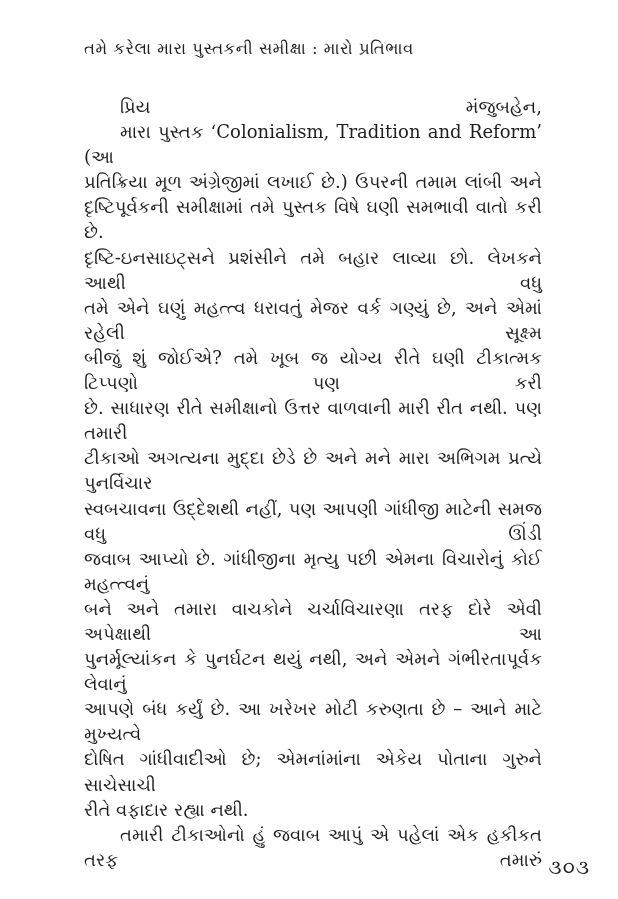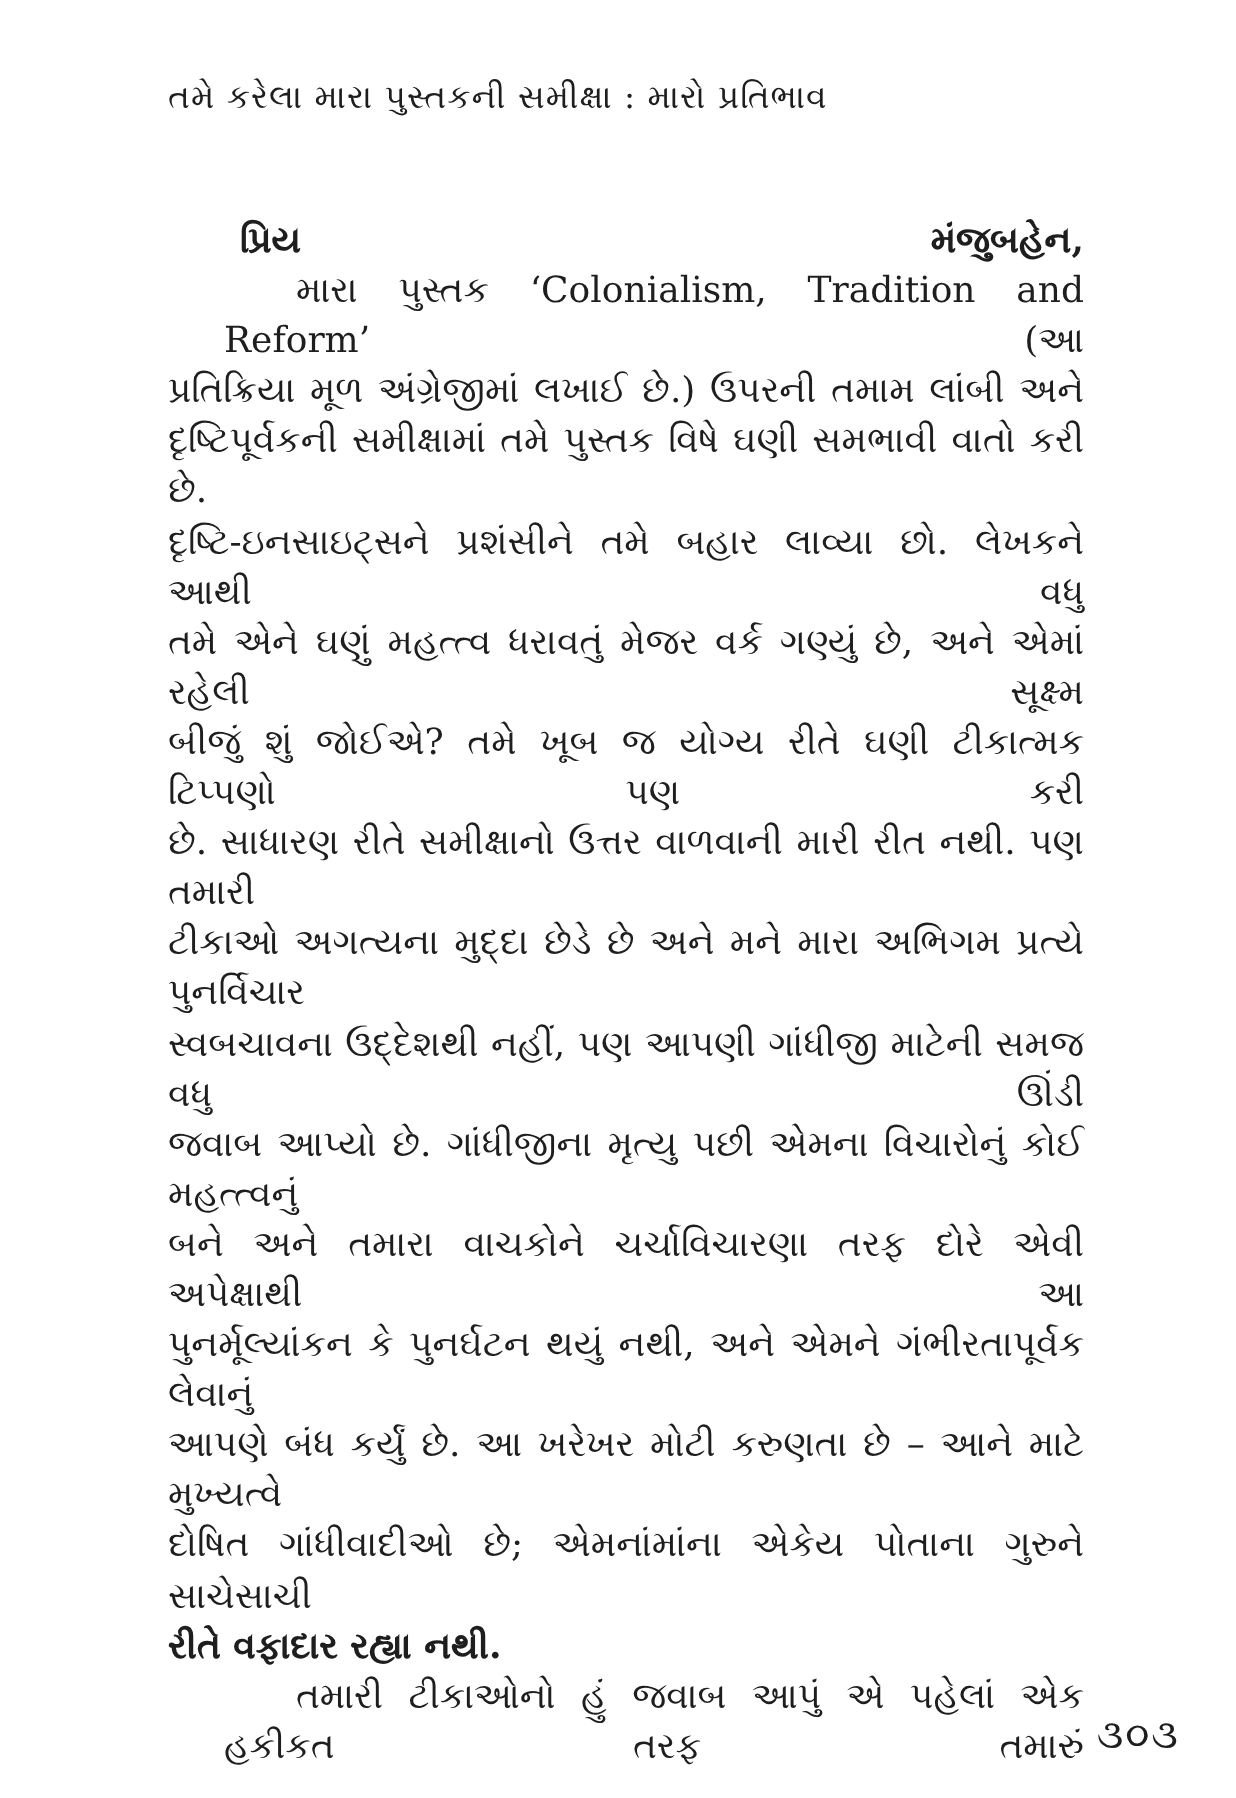--- a/index.html
+++ b/index.html
@@ -14,46 +14,43 @@
     background: #ffffff;
     color: #1e1e1e;
     font-family: "DejaVu Serif", "Liberation Serif", serif;
     box-sizing: border-box;
     padding: 38px 76px 0 84px;
     overflow: hidden;
   }
   .header-line {
     font-size: 16.5px;
     line-height: 22px;
-    margin-bottom: 48px;
+    margin-bottom: 34px;
     text-align: left;
     letter-spacing: 0.5px;
     white-space: nowrap;
   }
   .letter-body {
     font-size: 18px;
     line-height: 25.1px;
   }
   .line {
     text-align: justify;
     text-align-last: justify;
     min-height: 25.1px;
   }
   .line.first {
     text-indent: 36px;
-    margin-left: 28px;
   }
   .line.endleft {
     text-align-last: left;
-    font-weight: bold;
   }
   .salutation {
     text-align: left;
     text-indent: 36px;
-    font-weight: bold;
   }
   .page-number {
     position: absolute;
     right: 28px;
     bottom: 20px;
     font-size: 20px;
     letter-spacing: 1px;
   }
 </style>
 </head>

